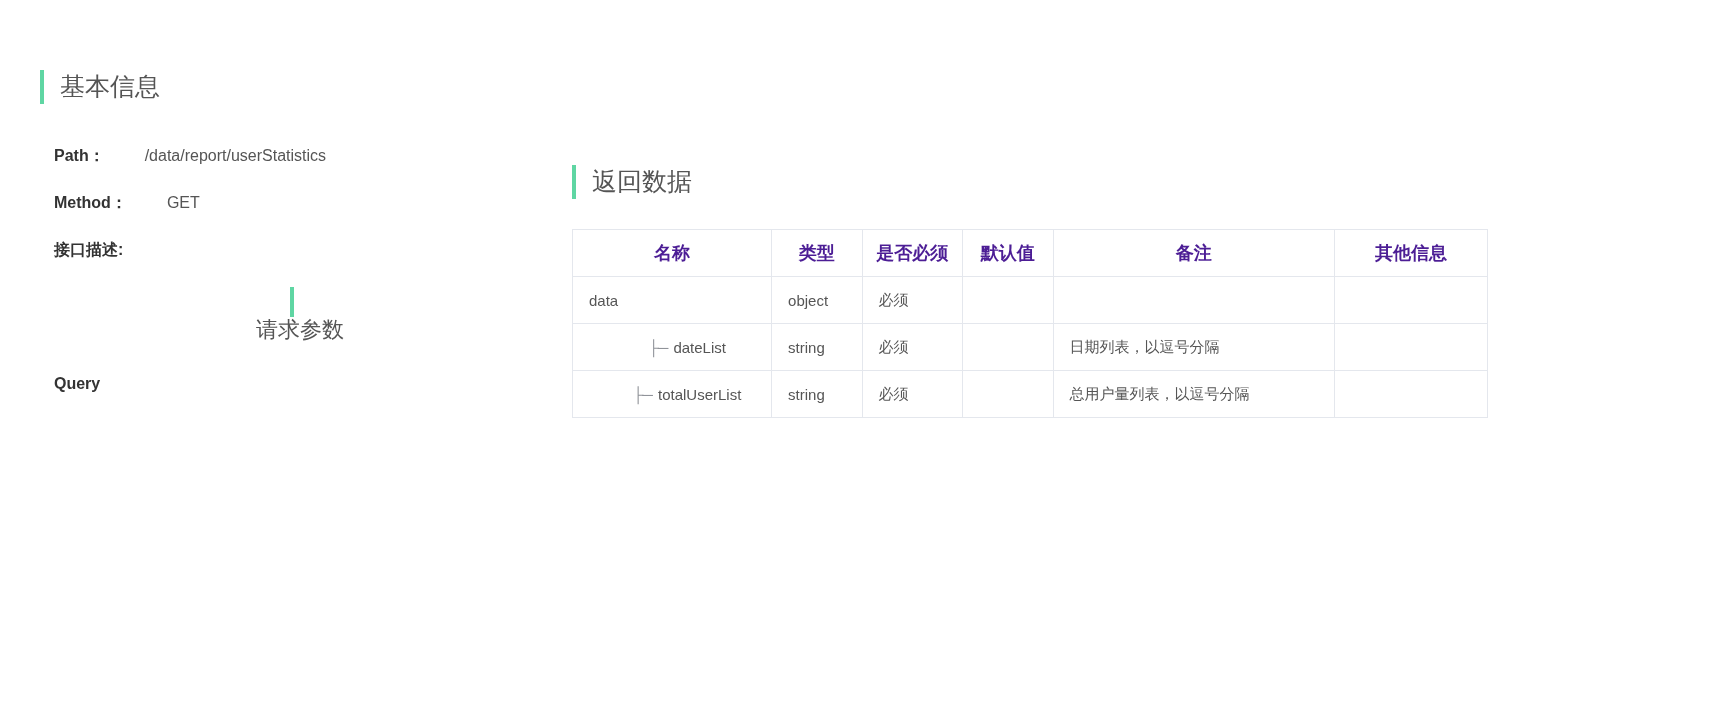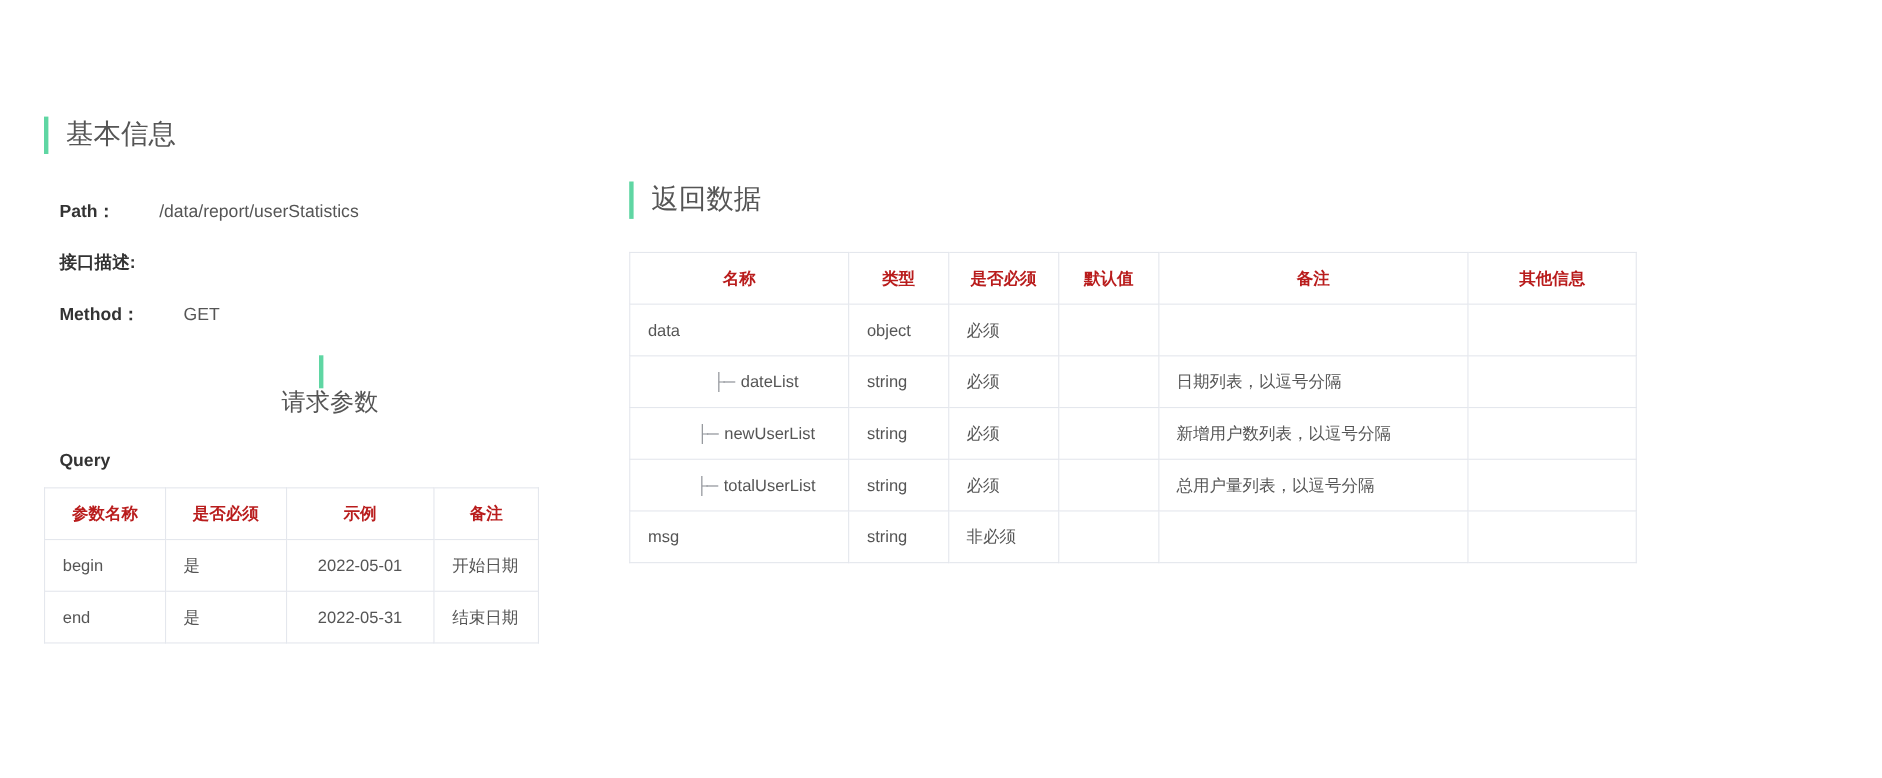--- a/index.html
+++ b/index.html
@@ -49,21 +49,20 @@
   .section-title.small .bar {
     height: 30px;
   }
 
   
   .left-col {
     position: absolute;
     left: 40px;
     top: 70px;
     width: 520px;
-    margin-top: 36px;
   }
 
   .meta-list {
     margin-top: 42px;
     margin-left: 14px;
   }
   .meta-row {
     display: flex;
     align-items: baseline;
     margin-bottom: 26px;
@@ -101,22 +100,22 @@
     font-weight: normal;
     color: #555;
     font-size: 15px;
     padding: 0 12px;
     height: 47px;
     vertical-align: middle;
   }
   table.doc-table th {
     text-align: center;
     font-weight: bold;
-    color: #b91c1c;
-    font-size: 15px;
+    color: #4c1d95;
+    font-size: 18px;
   }
 
   
   #request-table {
     margin-left: 0px;
     width: 450px;
   }
   #request-table th:nth-child(1), #request-table td:nth-child(1) { width: 110px; }
   #request-table th:nth-child(2), #request-table td:nth-child(2) { width: 110px; }
   #request-table th:nth-child(3), #request-table td:nth-child(3) { width: 135px; }
@@ -158,60 +157,36 @@
       <span class="bar"></span>
       <span class="txt">基本信息</span>
     </div>
 
     <div class="meta-list">
       <div class="meta-row">
         <span class="meta-label">Path：</span>
         <span class="meta-value">/data/report/userStatistics</span>
       </div>
       <div class="meta-row">
+        <span class="meta-label">Method：</span>
+        <span class="meta-value">GET</span>
+      </div>
+      <div class="meta-row">
         <span class="meta-label">接口描述:</span>
         <span class="meta-value"></span>
       </div>
-      <div class="meta-row">
-        <span class="meta-label">Method：</span>
-        <span class="meta-value">GET</span>
-      </div>
     </div>
 
     <div class="section-title small" style="margin-top:8px;">
       <span class="bar"></span>
       <span class="txt">请求参数</span>
     </div>
 
     <div class="sub-heading">Query</div>
 
-    <table class="doc-table" id="request-table">
-      <thead>
-        <tr>
-          <th>参数名称</th>
-          <th>是否必须</th>
-          <th>示例</th>
-          <th>备注</th>
-        </tr>
-      </thead>
-      <tbody>
-        <tr>
-          <td>begin</td>
-          <td>是</td>
-          <td class="center">2022-05-01</td>
-          <td>开始日期</td>
-        </tr>
-        <tr>
-          <td>end</td>
-          <td>是</td>
-          <td class="center">2022-05-31</td>
-          <td>结束日期</td>
-        </tr>
-      </tbody>
-    </table>
   </div>
 
   <div class="right-col">
 
     <div class="section-title">
       <span class="bar"></span>
       <span class="txt">返回数据</span>
     </div>
 
     <table class="doc-table" id="response-table">
@@ -236,40 +211,24 @@
         </tr>
         <tr>
           <td class="indent"><span class="tree-prefix">├─</span><span>dateList</span></td>
           <td>string</td>
           <td>必须</td>
           <td></td>
           <td>日期列表，以逗号分隔</td>
           <td class="center"></td>
         </tr>
         <tr>
-          <td class="indent"><span class="tree-prefix">├─</span><span>newUserList</span></td>
-          <td>string</td>
-          <td>必须</td>
-          <td></td>
-          <td>新增用户数列表，以逗号分隔</td>
-          <td class="center"></td>
-        </tr>
-        <tr>
           <td class="indent"><span class="tree-prefix">├─</span><span>totalUserList</span></td>
           <td>string</td>
           <td>必须</td>
           <td></td>
           <td>总用户量列表，以逗号分隔</td>
           <td class="center"></td>
         </tr>
-        <tr>
-          <td>msg</td>
-          <td>string</td>
-          <td>非必须</td>
-          <td></td>
-          <td></td>
-          <td class="center"></td>
-        </tr>
       </tbody>
     </table>
   </div>
 
 </div>
 
 </body></html>

